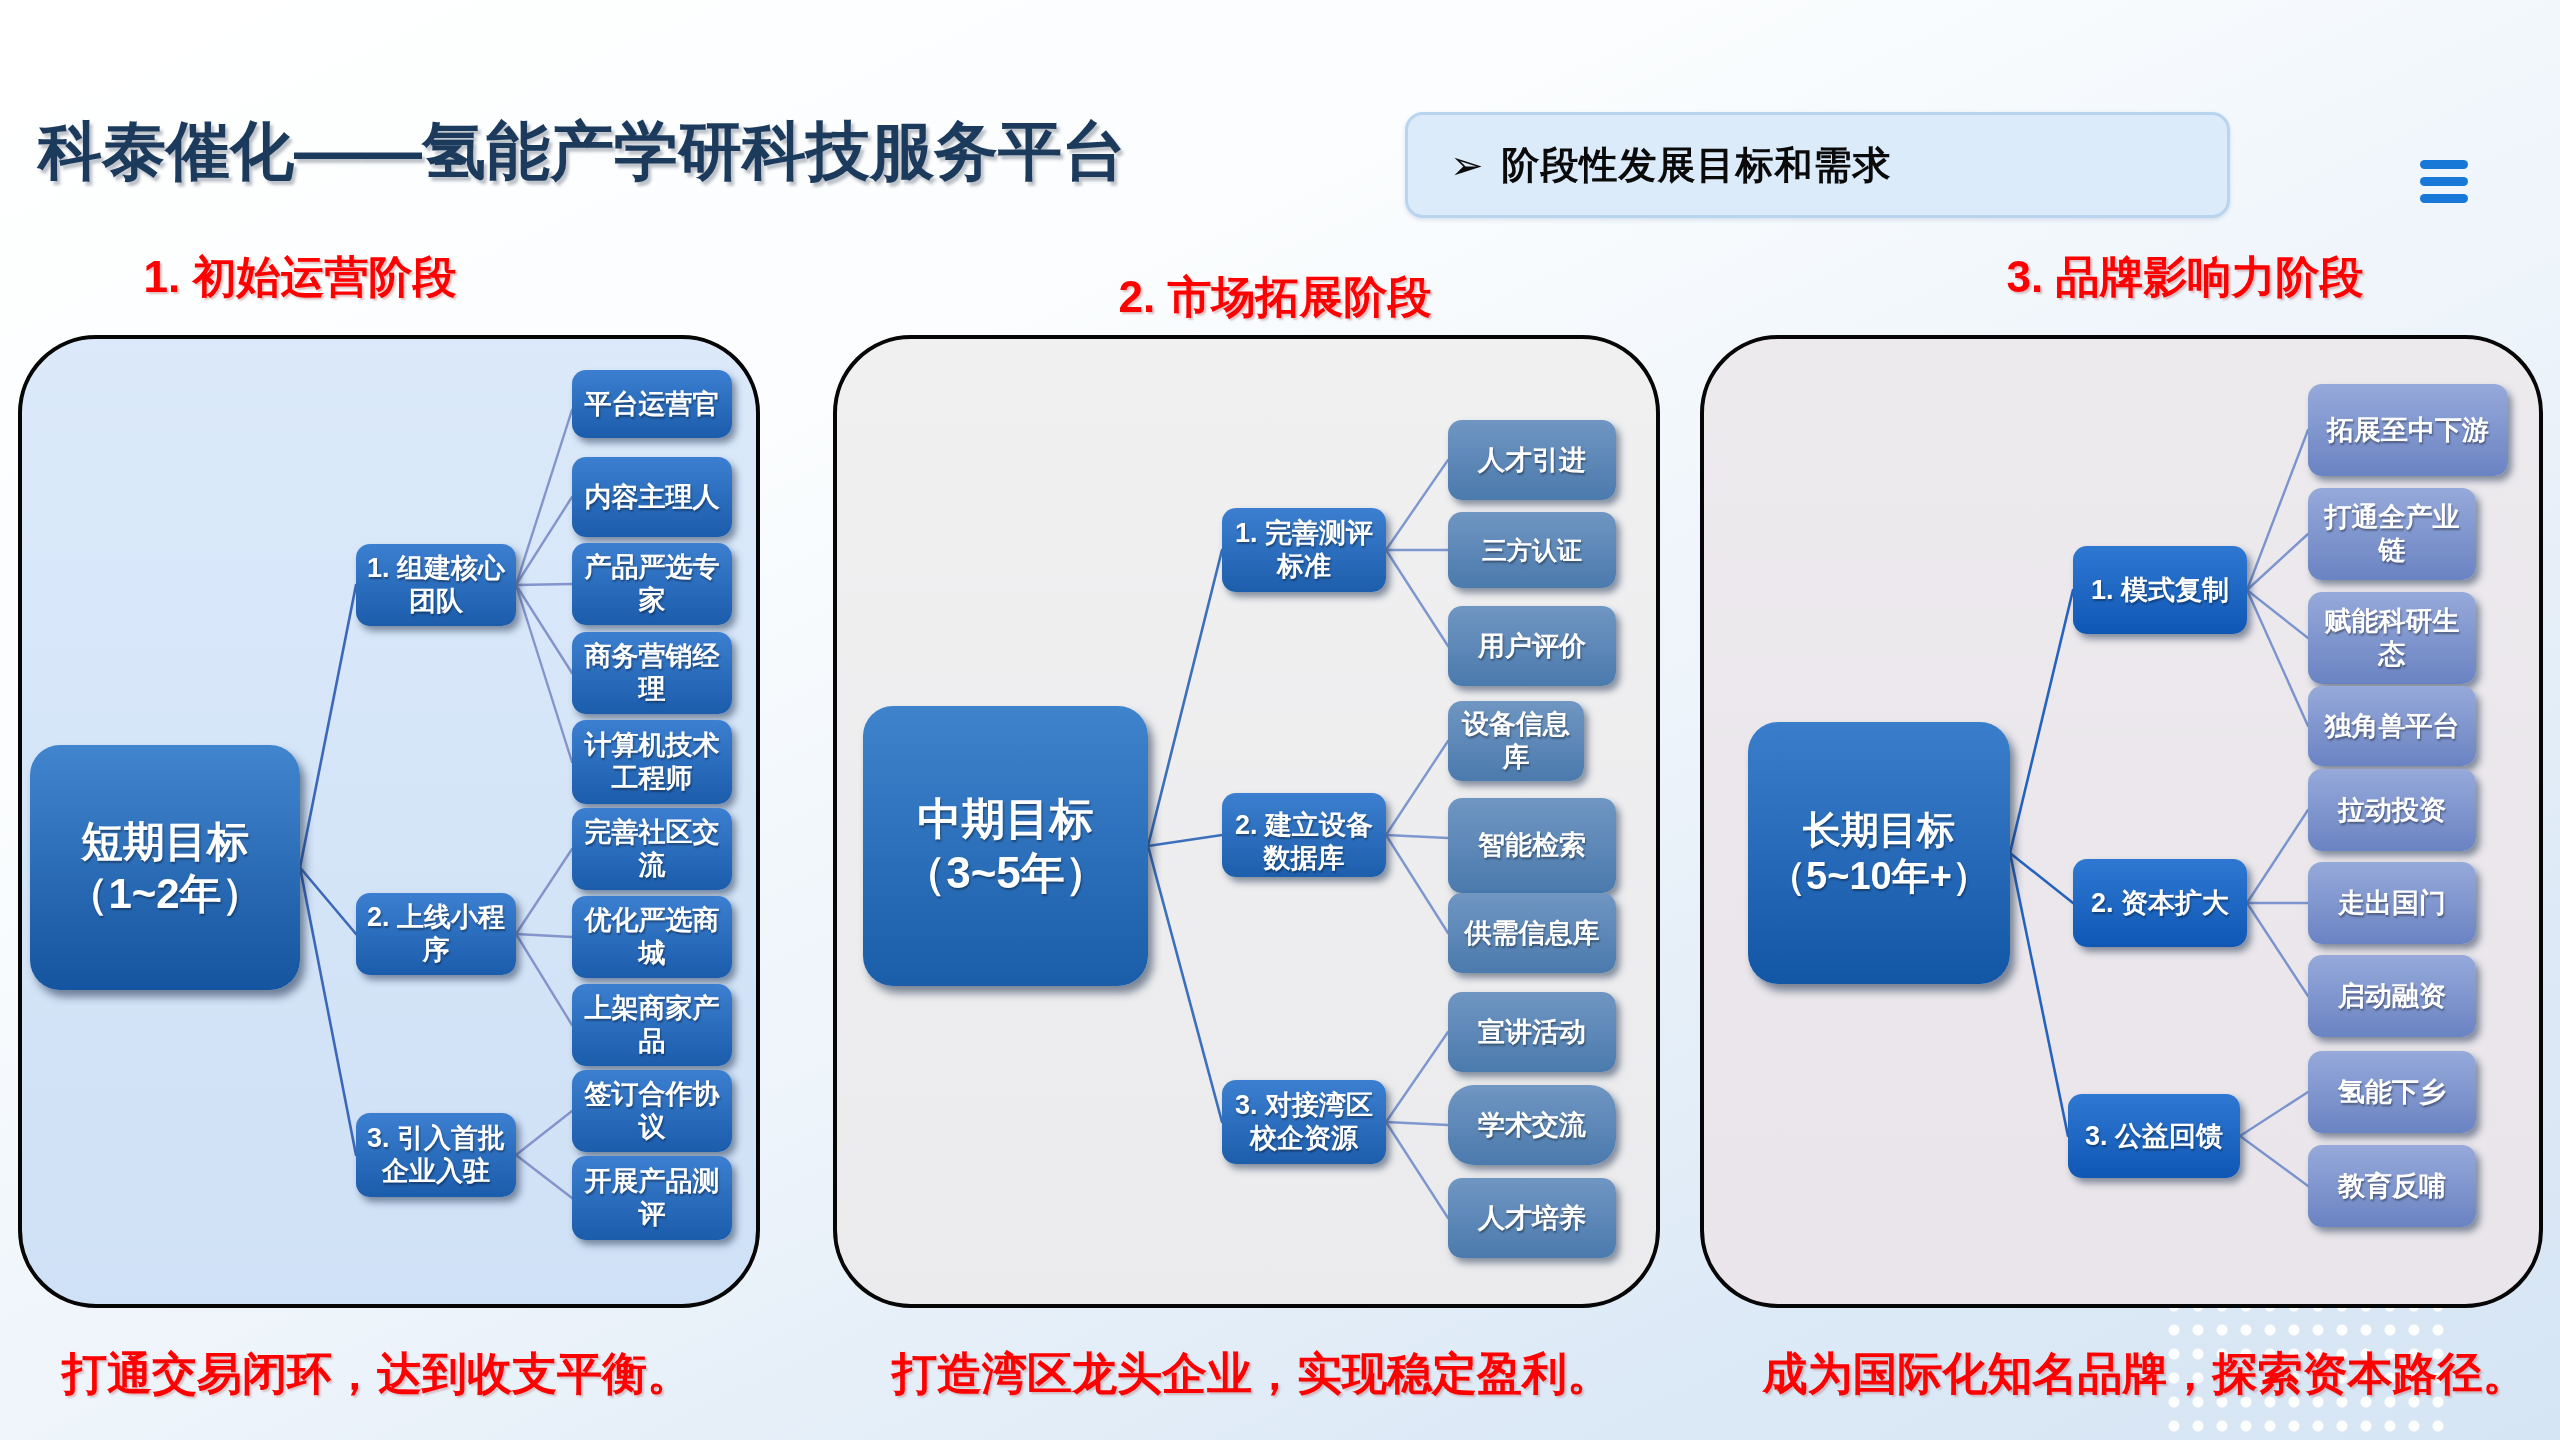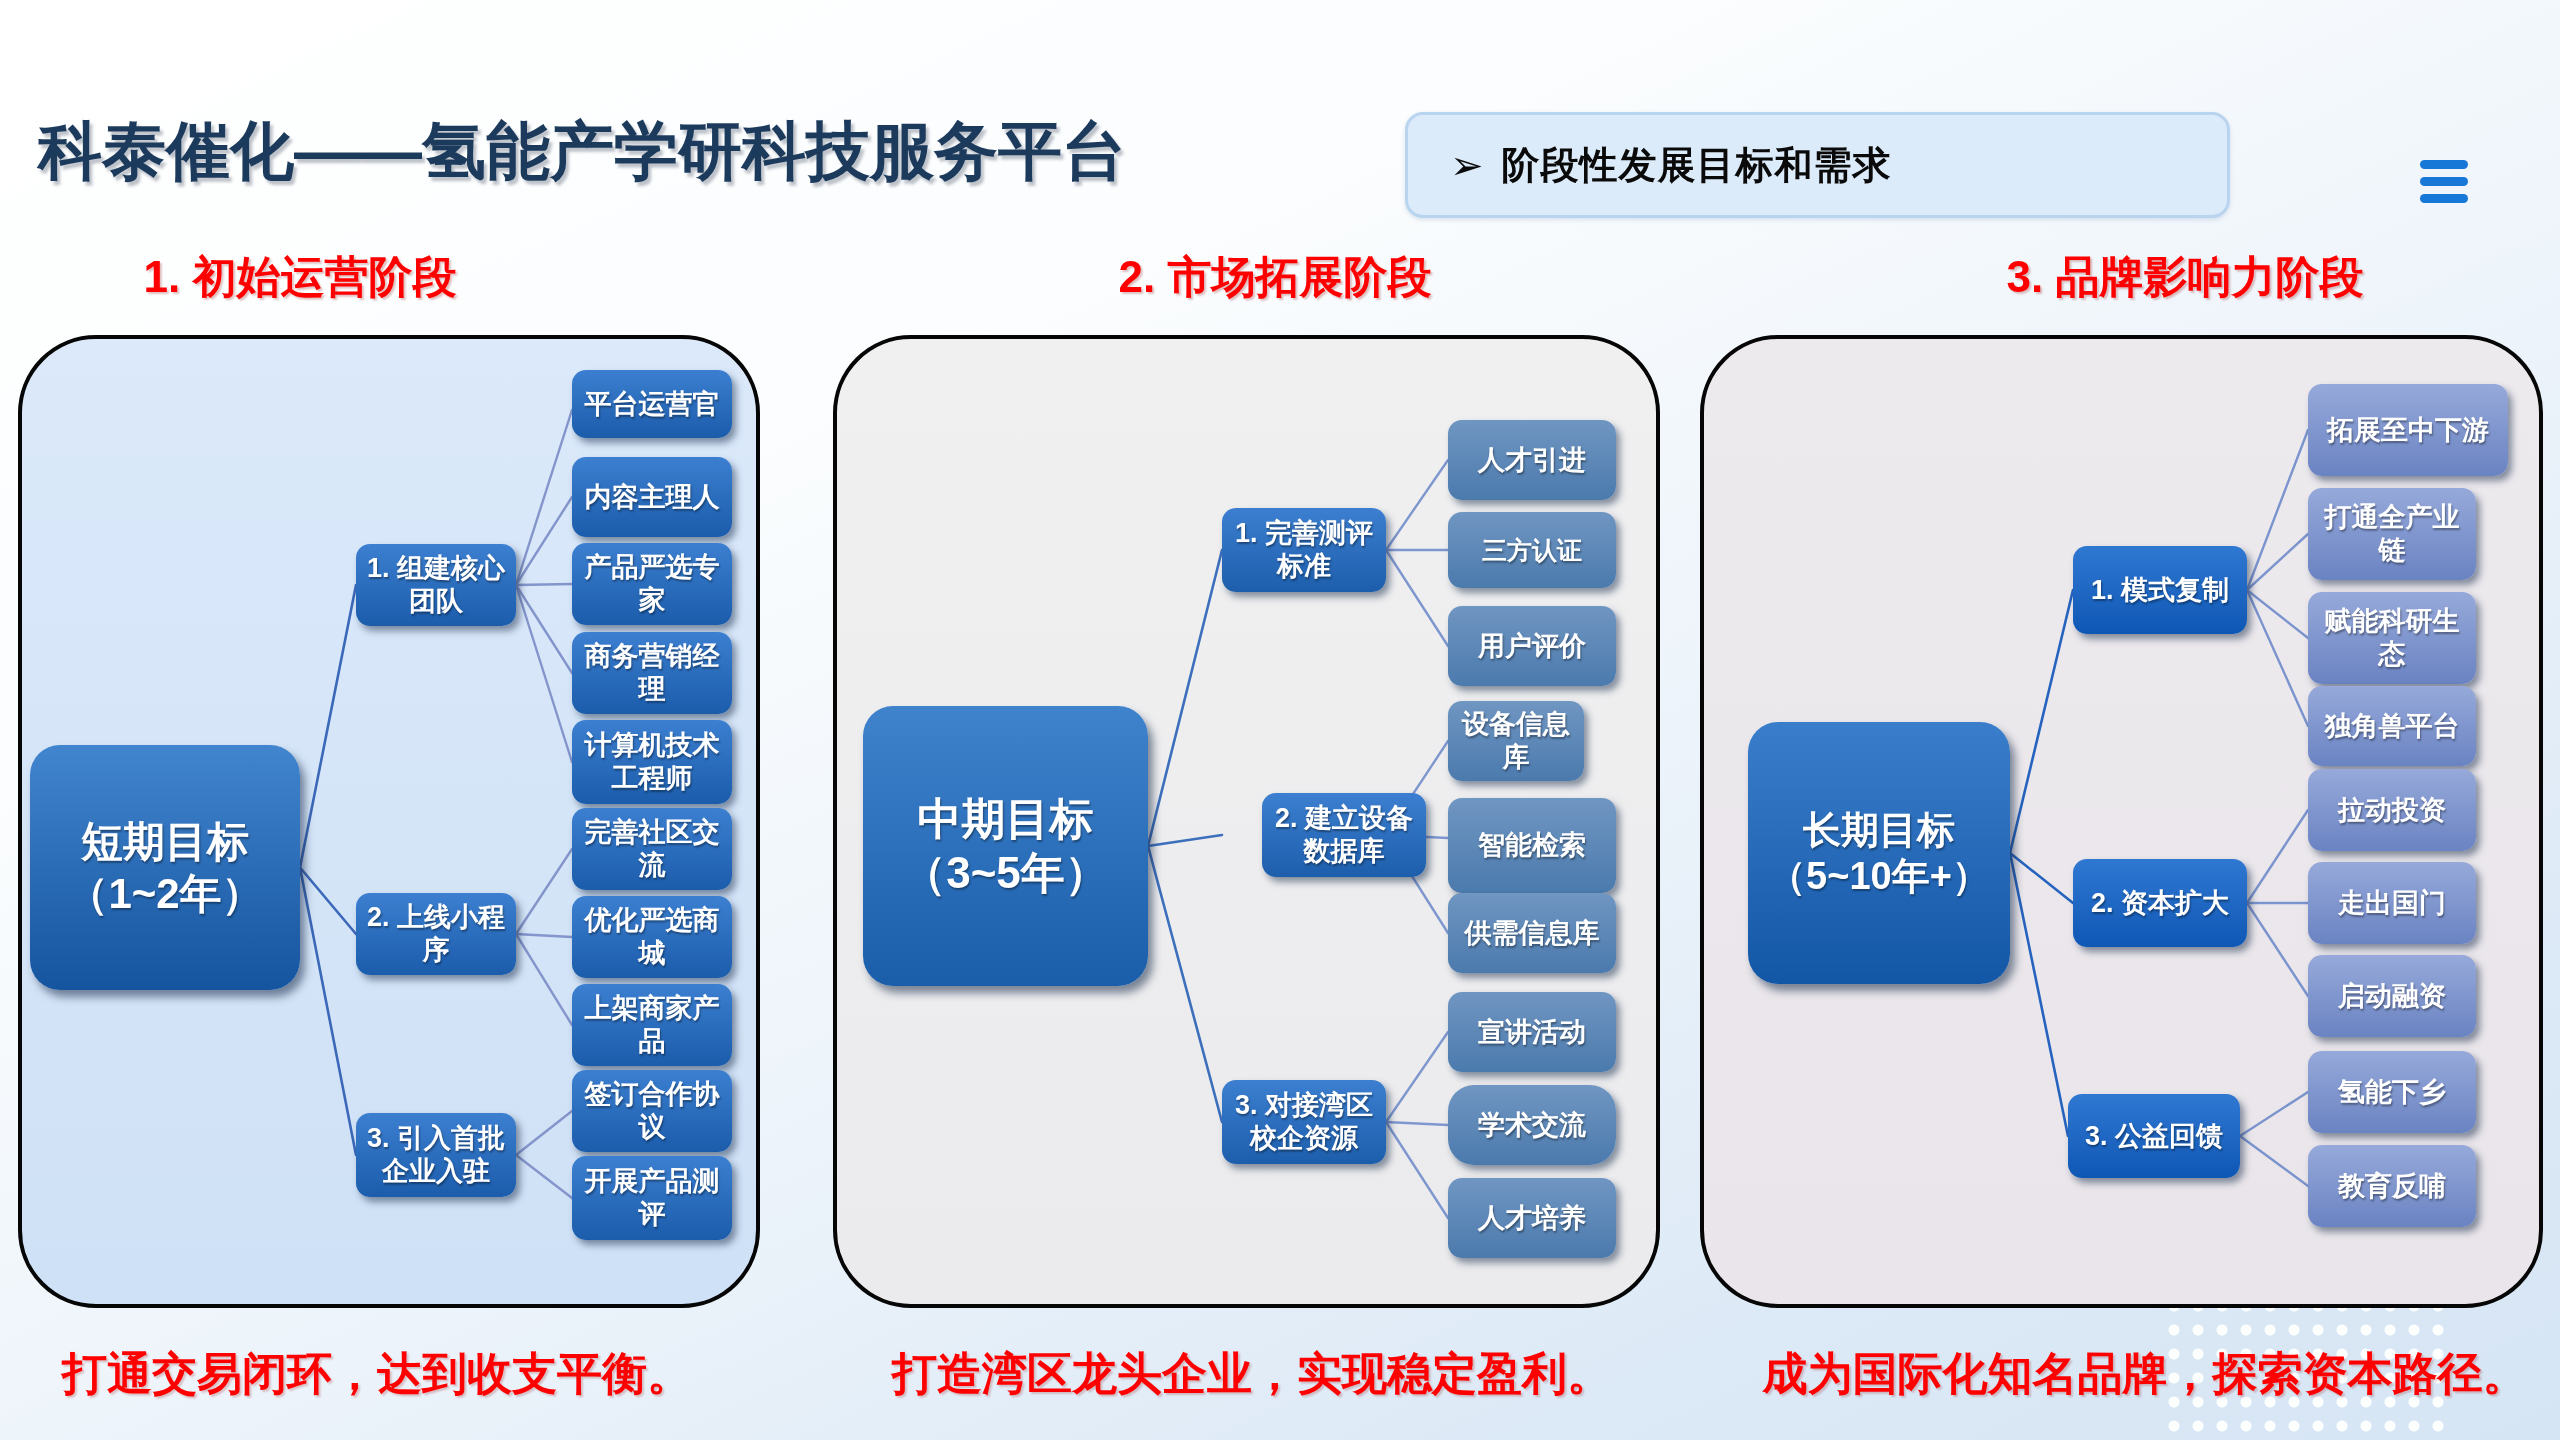--- a/index.html
+++ b/index.html
@@ -152,39 +152,39 @@
     <div class="node branch" style="left: 356px; top: 1113px; width: 160px; height: 84px; background: linear-gradient(rgb(60, 127, 208) 0%, rgb(27, 92, 171) 100%); font-size: 27px;">
       <div>3. 引入首批企业入驻</div>
     </div>
     <div class="node leaf" style="left: 572px; top: 1070px; width: 160px; height: 82px; background: linear-gradient(rgb(60, 127, 208) 0%, rgb(27, 92, 171) 100%); font-size: 27px;">
       <div>签订合作协议</div>
     </div>
     <div class="node leaf" style="left: 572px; top: 1156px; width: 160px; height: 84px; background: linear-gradient(rgb(60, 127, 208) 0%, rgb(27, 92, 171) 100%); font-size: 27px;">
       <div>开展产品测评</div>
     </div>
     <div class="panel" style="left: 833px; top: 335px; width: 827px; height: 973px; background: linear-gradient(rgb(240, 240, 241) 0%, rgb(235, 235, 237) 100%);"></div>
-    <div class="stage-header" style="left: 1275px; color: rgb(254, 0, 0);">2. 市场拓展阶段</div>
+    <div class="stage-header" style="left: 1275px; color: rgb(254, 0, 0); margin-top: 20px;">2. 市场拓展阶段</div>
     <div class="stage-caption" style="left: 1252px; color: rgb(254, 0, 0);">打造湾区龙头企业，实现稳定盈利。</div>
     <div class="node root" style="left: 863px; top: 706px; width: 285px; height: 280px; background: linear-gradient(rgb(63, 131, 205) 0%, rgb(26, 93, 169) 100%); font-size: 44px;">
       <div>中期目标</div>
       <div>（3~5年）</div>
     </div>
     <div class="node branch" style="left: 1222px; top: 508px; width: 164px; height: 84px; background: linear-gradient(rgb(60, 127, 208) 0%, rgb(29, 94, 172) 100%); font-size: 27px;">
       <div>1. 完善测评标准</div>
     </div>
     <div class="node leaf" style="left: 1448px; top: 420px; width: 168px; height: 80px; background: linear-gradient(rgb(112, 150, 194) 0%, rgb(75, 122, 173) 100%); font-size: 27px;">
       <div>人才引进</div>
     </div>
     <div class="node leaf" style="left: 1448px; top: 512px; width: 168px; height: 76px; background: linear-gradient(rgb(112, 150, 194) 0%, rgb(75, 122, 173) 100%); font-size: 25px;">
       <div>三方认证</div>
     </div>
     <div class="node leaf" style="left: 1448px; top: 606px; width: 168px; height: 80px; background: linear-gradient(rgb(112, 150, 194) 0%, rgb(75, 122, 173) 100%); font-size: 27px;">
       <div>用户评价</div>
     </div>
-    <div class="node branch" style="left: 1262px; top: 793px; width: 164px; height: 84px; background: linear-gradient(rgb(60, 127, 208) 0%, rgb(29, 94, 172) 100%); font-size: 27px;">
+    <div class="node branch" style="left: 1222px; top: 793px; width: 164px; height: 84px; background: linear-gradient(rgb(60, 127, 208) 0%, rgb(29, 94, 172) 100%); font-size: 27px; justify-content: flex-end;">
       <div>2. 建立设备数据库</div>
     </div>
     <div class="node leaf" style="left: 1448px; top: 701px; width: 136px; height: 80px; background: linear-gradient(rgb(112, 150, 194) 0%, rgb(75, 122, 173) 100%); font-size: 27px;">
       <div>设备信息库</div>
     </div>
     <div class="node leaf" style="left: 1448px; top: 798px; width: 168px; height: 95px; background: linear-gradient(rgb(112, 150, 194) 0%, rgb(75, 122, 173) 100%); font-size: 27px;">
       <div>智能检索</div>
     </div>
     <div class="node leaf" style="left: 1448px; top: 893px; width: 168px; height: 80px; background: linear-gradient(rgb(112, 150, 194) 0%, rgb(75, 122, 173) 100%); font-size: 27px;">
       <div>供需信息库</div>

